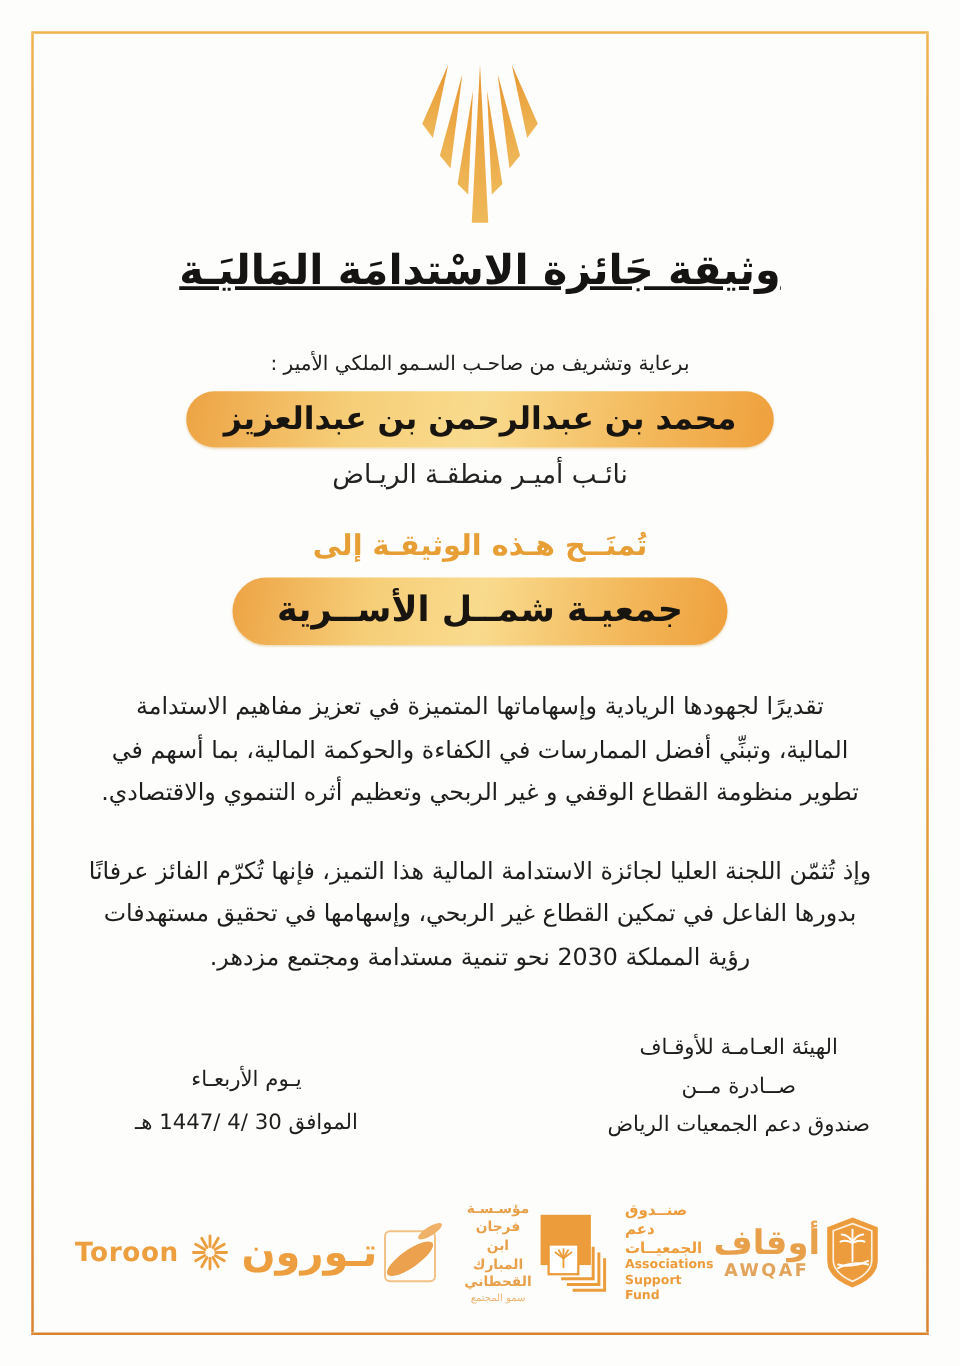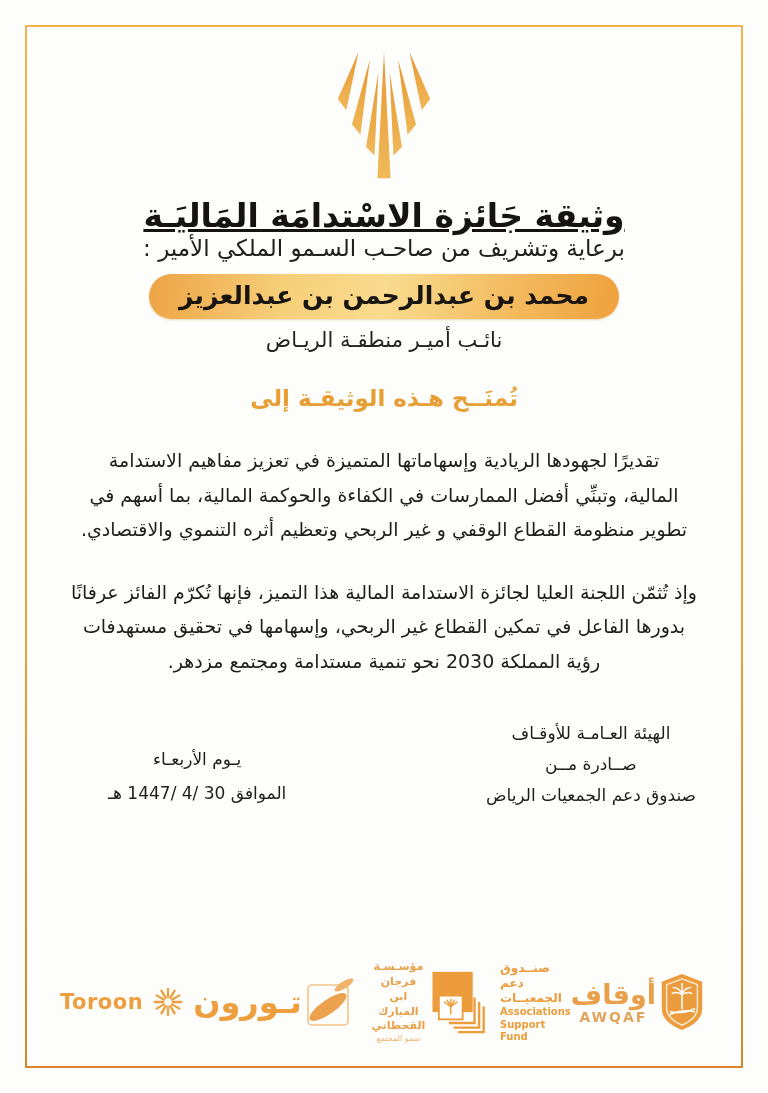--- a/index.html
+++ b/index.html
@@ -35,21 +35,22 @@
   .title{
     margin-top:14px;
     font-size:33px;
     font-weight:bold;
     letter-spacing:-0.5px;
     color:#161412;
     white-space:nowrap;
     text-decoration:underline;
   }
   .patronage-line{
-    font-size:23px;
+    margin-top:46px;
+    font-size:16px;
     color:#202020;
   }
   .pill{
     border-radius:30px;
     background:linear-gradient(100deg,#EDA344 0%,#F6CE78 28%,#F9DB8E 50%,#F3B95C 78%,#EFA03C 100%);
     box-shadow:0 1px 2px rgba(190,140,40,.35);
     color:#181410;
     font-weight:bold;
     display:inline-block;
   }
@@ -170,20 +171,21 @@
     <div class="title">وثيقة جَائزة الاسْتدامَة المَاليَـة</div>
 
     <div class="patronage-line">برعاية وتشريف من صاحـب السـمو الملكي الأمير :</div>
 
     <div class="pill prince-pill">محمد بن عبدالرحمن بن عبدالعزيز</div>
 
     <div class="prince-role">نائـب أميـر منطقـة الريـاض</div>
 
     <div class="grant-intro">تُمنَــح هـذه الوثيقـة إلى</div>
 
+    <div class="pill recipient-pill">جمعيـة شمــل الأســرية</div>
 
     <div class="body-paragraph paragraph-1">تقديرًا لجهودها الريادية وإسهاماتها المتميزة في تعزيز مفاهيم الاستدامة المالية، وتبنِّي أفضل الممارسات في الكفاءة والحوكمة المالية، بما أسهم في تطوير منظومة القطاع الوقفي و غير الربحي وتعظيم أثره التنموي والاقتصادي.</div>
 
     <div class="body-paragraph paragraph-2">وإذ تُثمّن اللجنة العليا لجائزة الاستدامة المالية هذا التميز، فإنها تُكرّم الفائز عرفانًا بدورها الفاعل في تمكين القطاع غير الربحي، وإسهامها في تحقيق مستهدفات رؤية المملكة 2030 نحو تنمية مستدامة ومجتمع مزدهر.</div>
 
     <div class="footer-info">
       <div class="date-block">
         <div>يـوم الأربعـاء</div>
         <div>الموافق 30 /4 /1447 هـ</div>
       </div>

